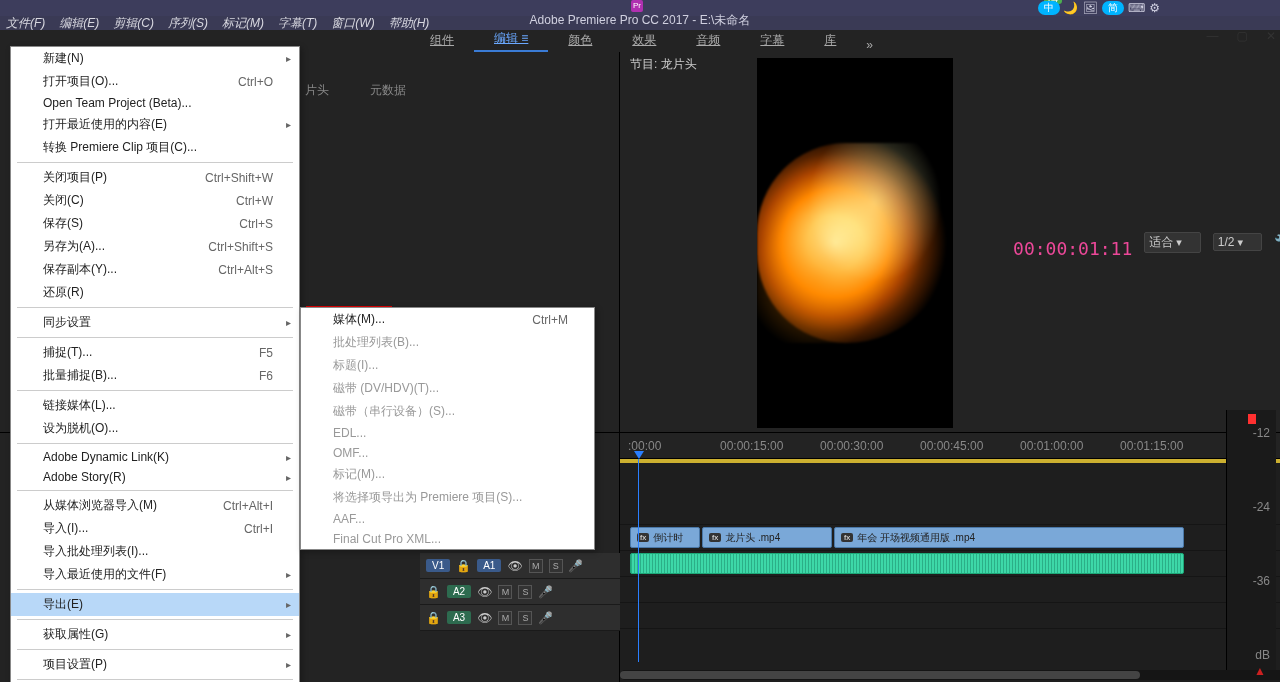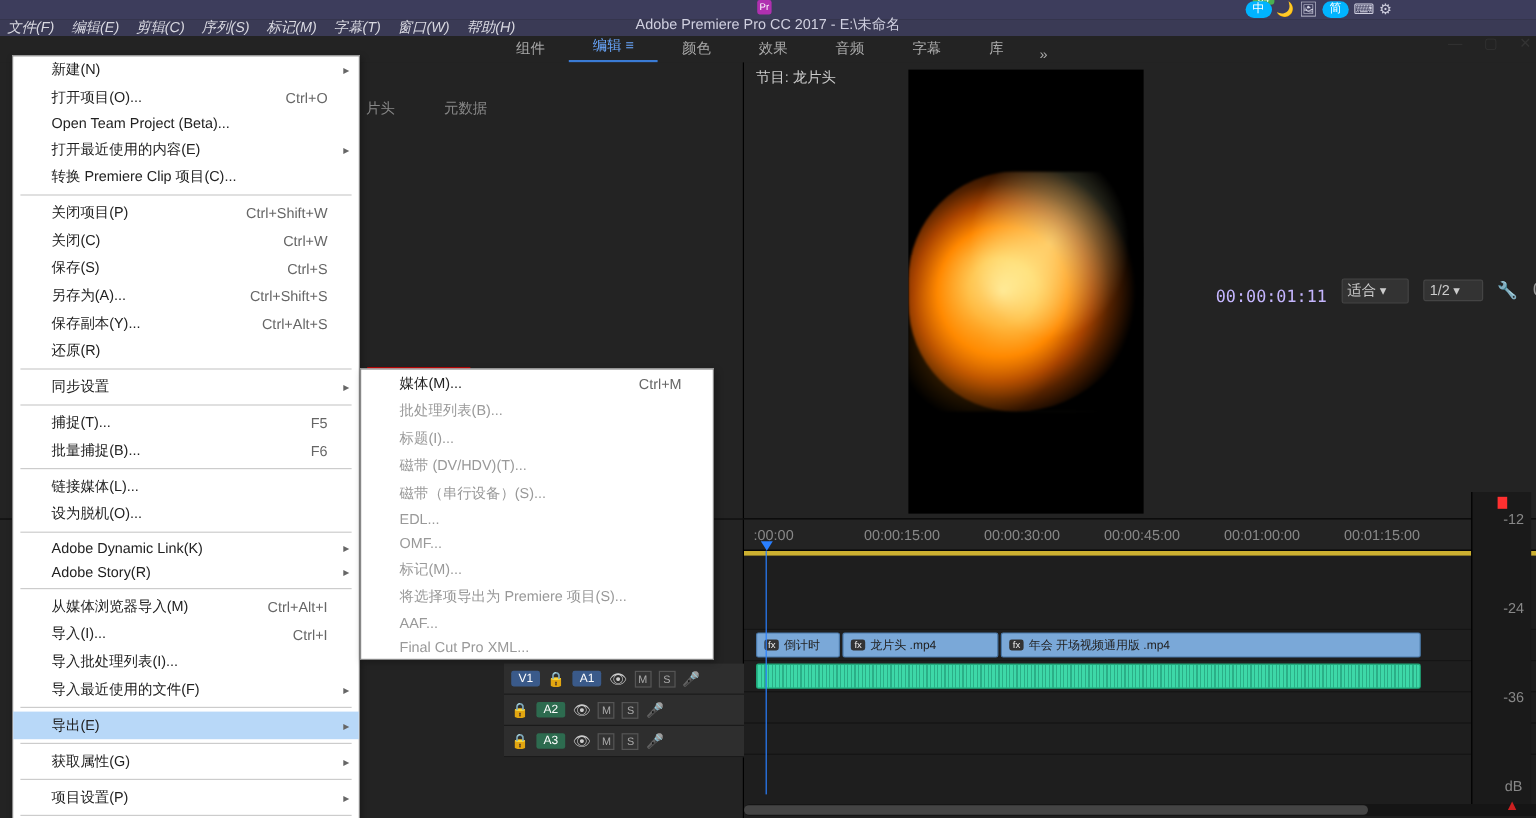--- a/index.html
+++ b/index.html
@@ -13,21 +13,21 @@
 .ime-widgets { position: absolute; right: 120px; top: 1px; display: flex; gap: 4px; align-items: center; }
 .ime-badge { background: #00b4ff; color: #fff; border-radius: 10px; padding: 0 6px; font-size: 10px; height: 14px; line-height: 14px; }
 .ime-green { position: absolute; right: 218px; top: -6px; background: #4caf50; color: #fff; font-size: 9px; padding: 0 4px; border-radius: 3px; }
 
 
 .menu-bar { height: 14px; background: #3a3a55; color: #d8d8e0; display: flex; padding: 0 6px; gap: 14px; font-size: 11px; align-items: center; font-style: italic; }
 .menu-bar span { cursor: default; }
 
 
 .ws-tabs { height: 22px; background: #232323; display: flex; align-items: flex-end; padding-left: 410px; gap: 0; color: #aaa; font-size: 12px; }
-.ws-tab { padding: 3px 20px; color: #aaa; }
+.ws-tab { padding: 3px 20px; color: #aaa; text-decoration: underline; }
 .ws-tab.active { color: #6aa8ff; border-bottom: 2px solid #3a7bd5; }
 .ws-more { margin-left: 10px; color: #aaa; letter-spacing: 2px; }
 
 
 .main { display: flex; height: calc(100% - 52px); }
 
 
 .dropdown { position: absolute; background: #fff; color: #222; border: 1px solid #888; box-shadow: 2px 2px 6px rgba(0,0,0,.3); font-size: 12px; }
 .dropdown .item { display: flex; justify-content: space-between; align-items: center; padding: 3px 26px 3px 32px; position: relative; white-space: nowrap; }
 .dropdown .item.disabled { color: #999; }
@@ -46,21 +46,21 @@
 .left-filler { width: 620px; background: #232323; border-right: 1px solid #000; position: relative; }
 .src-tabs { position: absolute; left: 305px; top: 30px; display: flex; gap: 16px; color: #888; font-size: 12px; }
 .metadata { position: absolute; left: 370px; top: 30px; color: #888; }
 
 .program { flex: 1; background: #232323; display: flex; flex-direction: row; }
 .prog-tab { padding: 4px 10px; color: #ccc; font-size: 12px; }
 .prog-video { flex: 1; display: flex; align-items: center; justify-content: center; background: #000; margin: 6px 50px 4px 50px; position: relative; overflow: hidden; }
 .fire-fx { width: 280px; height: 200px; background: radial-gradient(circle at 40% 50%, #fff9b0 0%, #ffd060 18%, #ff8800 35%, #aa4400 48%, #552200 58%, #000 72%); position: relative; border-radius: 50% 40% 60% 50%; filter: blur(1px); }
 .fire-fx::after { content: ""; position: absolute; inset: 0; background: radial-gradient(ellipse at 60% 30%, rgba(255,255,180,.6) 0%, transparent 40%), radial-gradient(circle at 30% 70%, rgba(255,140,0,.5) 0%, transparent 35%); }
 .prog-tc { display: flex; align-items: center; padding: 2px 10px; gap: 12px; color: #999; font-size: 11px; }
-.tc-cur { color: #c4b5fd; font-size: 14px; font-family: monospace; margin-top: 12px; }
+.tc-cur { color: #ec4899; font-size: 18px; font-family: monospace; margin-top: 12px; }
 .tc-dur { margin-left: auto; color: #999; font-family: monospace; font-size: 14px; }
 .fit-sel { background: #333; border: 1px solid #444; color: #ccc; padding: 1px 18px 1px 4px; border-radius: 2px; font-size: 11px; }
 .wrench-icon { color: #888; font-size: 14px; }
 .prog-slider { height: 14px; margin: 2px 10px; background: #1a1a1a; border-radius: 7px; position: relative; }
 .prog-slider .track { position: absolute; left: 0; right: 0; top: 50%; height: 2px; background: #444; }
 .prog-slider .handle { position: absolute; left: 10px; top: 1px; width: 6px; height: 12px; background: #888; border-radius: 3px; }
 .transport { display: flex; justify-content: center; gap: 22px; padding: 6px 0 10px; color: #aaa; font-size: 13px; position: relative; }
 .transport .add { position: absolute; right: 14px; color: #888; font-size: 16px; }
 .transport span { cursor: default; }
 
@@ -87,21 +87,21 @@
 .clip.vid { background: #7aa8d8; border: 1px solid #4a78a8; }
 .clip.vid::before { content: "fx"; background: #333; color: #eee; padding: 0 3px; margin-right: 4px; border-radius: 2px; font-size: 8px; }
 .clip.aud { background: #3dd8a8; border: 1px solid #1da878; background-image: repeating-linear-gradient(90deg, rgba(0,80,60,.3) 0 1px, transparent 1px 3px); }
 .hscroll { position: absolute; left: 0; right: 0; bottom: 2px; height: 10px; background: #151515; border-radius: 5px; }
 .hscroll-thumb { position: absolute; left: 0; width: 520px; top: 1px; bottom: 1px; background: #444; border-radius: 4px; }
 .zoom-end { position: absolute; right: 10px; bottom: 14px; color: #888; font-size: 14px; }
 
 
 .audio-meter { position: absolute; right: 4px; top: 410px; width: 50px; bottom: 12px; background: #1a1a1a; border-left: 1px solid #000; }
 .audio-meter .peak { width: 8px; height: 10px; background: #ff3030; margin: 4px auto; }
-.audio-meter .scale { position: absolute; right: 6px; top: 16px; bottom: 8px; display: flex; flex-direction: column; justify-content: space-between; color: #888; font-size: 8px; text-align: center; }
+.audio-meter .scale { position: absolute; right: 6px; top: 16px; bottom: 8px; display: flex; flex-direction: column; justify-content: space-between; color: #888; font-size: 8px; text-align: right; }
 .err-tri { position: absolute; right: 14px; bottom: 4px; color: #cc2020; font-size: 12px; }
 </style>
 </head>
 <body>
 
 <div class="title-bar">
   <span class="app-icon">Pr</span>
   <span>Adobe Premiere Pro CC 2017 - E:\未命名</span>
   <div class="ime-green">64</div>
   <div class="ime-widgets">

